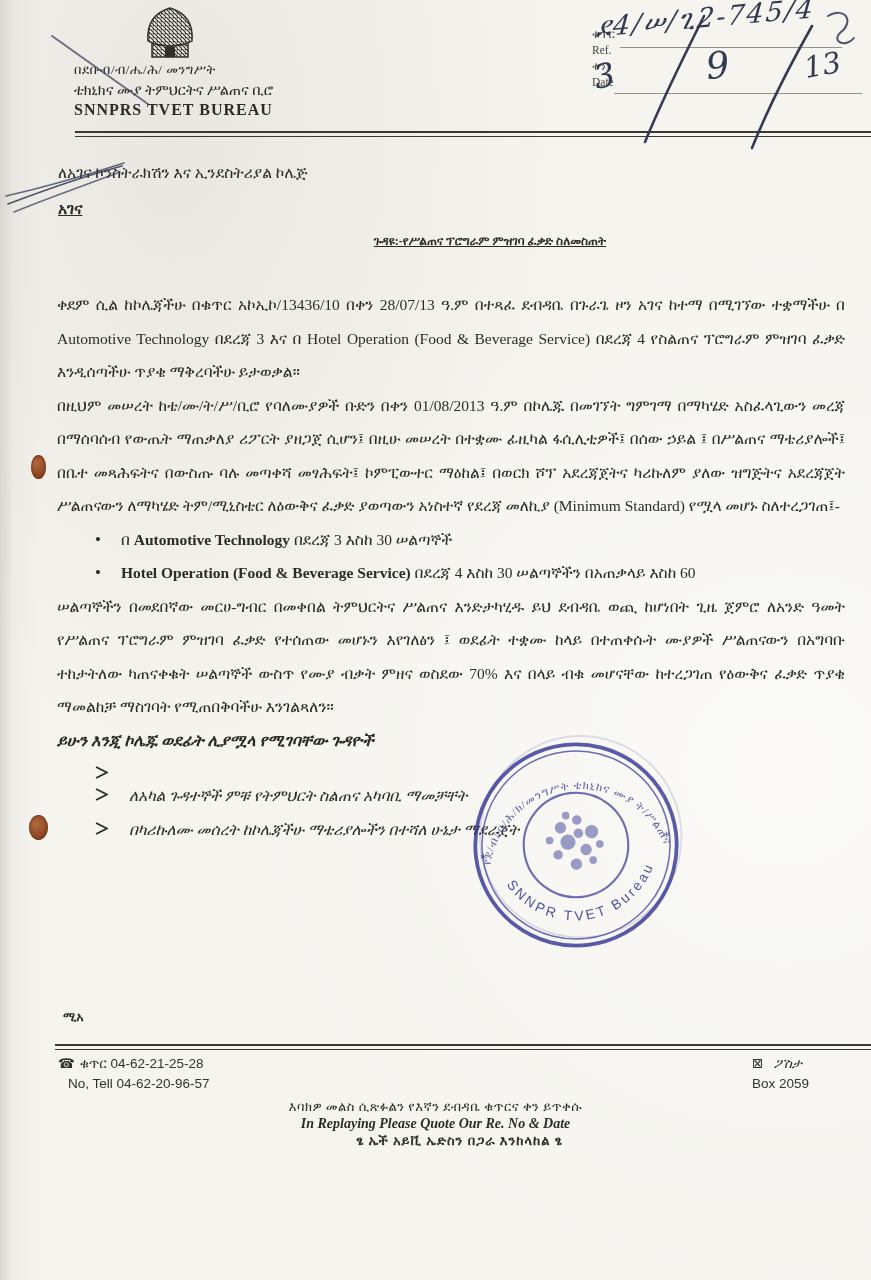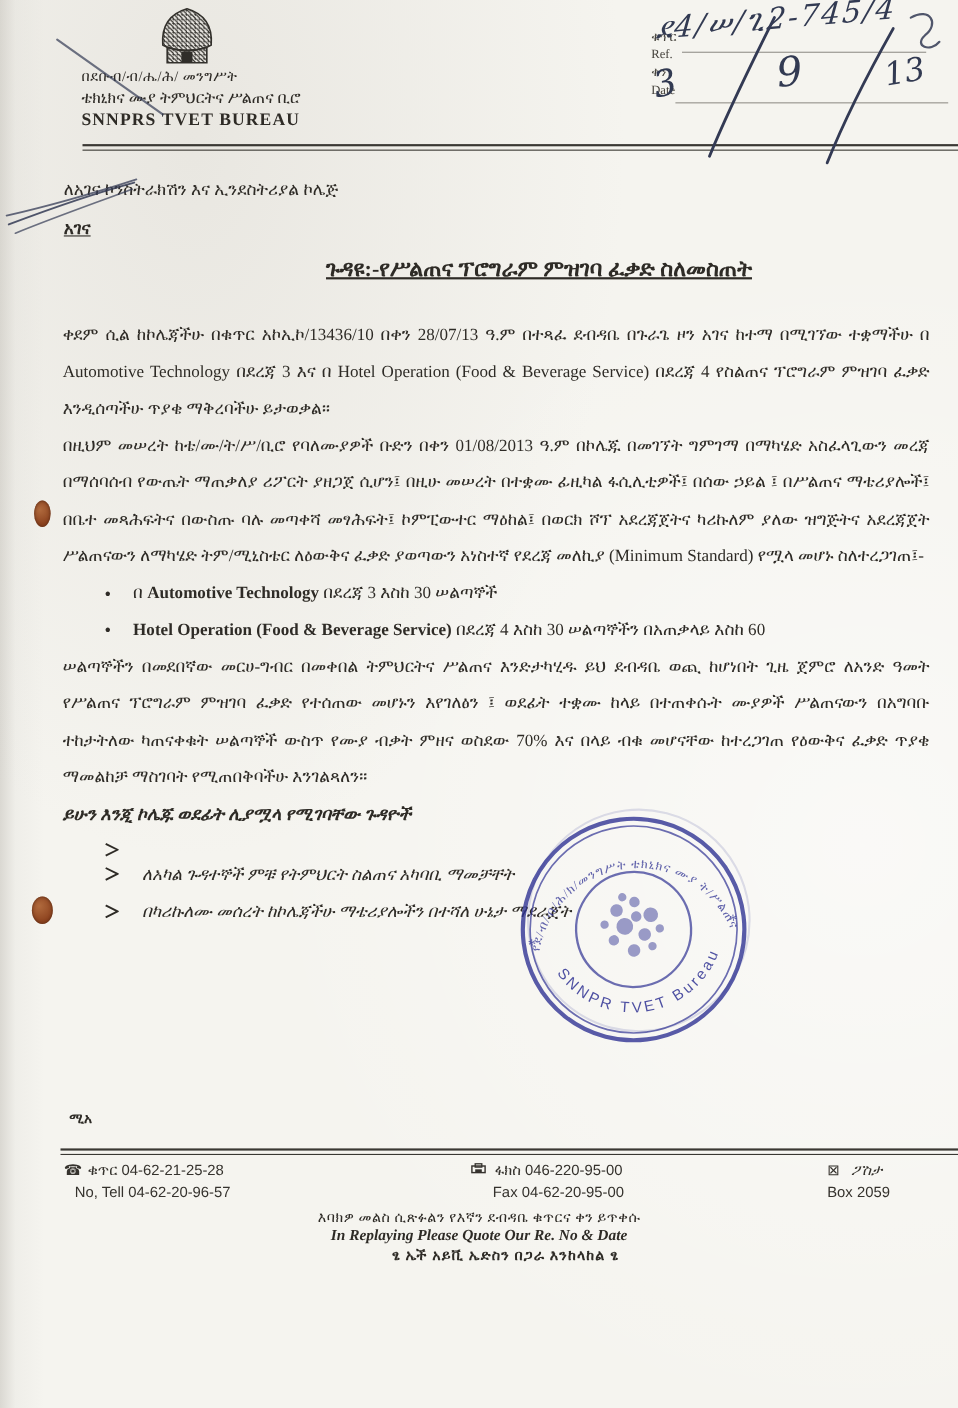--- a/index.html
+++ b/index.html
@@ -25,21 +25,21 @@
   .header-rule{left:75px;top:131px;width:796px;}
   
   .hw{color:#323a52;font-style:italic;font-family:"DejaVu Serif",serif;}
   .hw-ref{left:596px;top:2px;font-size:27px;transform:rotate(-5deg) skewX(-10deg);letter-spacing:2px;}
   .hw-d1{left:594px;top:56px;font-size:33px;transform:rotate(-12deg);}
   .hw-d2{left:706px;top:44px;font-size:37px;transform:rotate(-6deg);}
   .hw-d3{left:804px;top:48px;font-size:29px;transform:rotate(-10deg);}
   
   .recipient{left:58px;top:162px;font-size:15.5px;line-height:22px;}
   .recipient .ln2{margin-top:14px;font-weight:bold;text-decoration:underline;}
-  .subject{left:170px;top:234px;width:640px;text-align:center;font-size:20px;font-weight:bold;}
+  .subject{left:170px;top:234px;width:640px;text-align:center;font-size:12px;font-weight:bold;}
   .subject span{text-decoration:underline;}
   
   .body-text{left:57px;top:288px;width:788px;font-size:15.5px;line-height:33.5px;text-align:justify;}
   .body-text p{margin:0;}
   ul.blist{list-style:none;margin:0;padding:0;}
   ul.blist li{display:flex;align-items:flex-start;padding-left:38px;}
   ul.blist .mark{width:26px;flex:0 0 26px;font-size:17px;}
   .bold{font-weight:bold;}
   .ital{font-style:italic;}
   .fheading{font-style:italic;font-weight:bold;font-size:16px;}
@@ -198,37 +198,20 @@
       <span class="ficon">☎</span>
       <span>ቁጥር</span>
       <span>04-62-21-25-28</span>
     </div>
     <div style="padding-left:10px;">
       <span>No, Tell</span>
       <span>04-62-20-96-57</span>
     </div>
   </div>
 
-  <div class="abs fcol ffax">
-    <div>
-      <span class="ficon">
-        <svg width="14" height="11" viewBox="0 0 14 11">
-            <rect x="1" y="3" width="12" height="6" fill="none" stroke="#35322d" stroke-width="1.3"></rect>
-            <rect x="4" y="1" width="6" height="3" fill="none" stroke="#35322d" stroke-width="1.2"></rect>
-            <rect x="4" y="6" width="6" height="3" fill="#35322d"></rect>
-          </svg>
-      </span>
-      <span>ፋክስ</span>
-      <span>046-220-95-00</span>
-    </div>
-    <div style="padding-left:20px;">
-      <span>Fax</span>
-      <span>04-62-20-95-00</span>
-    </div>
-  </div>
 
   <div class="abs fcol fbox">
     <div>
       <span class="ficon">⊠</span>
       <span class="ital">ፖስታ</span>
     </div>
     <div>
       <span>Box</span>
       <span>2059</span>
     </div>

